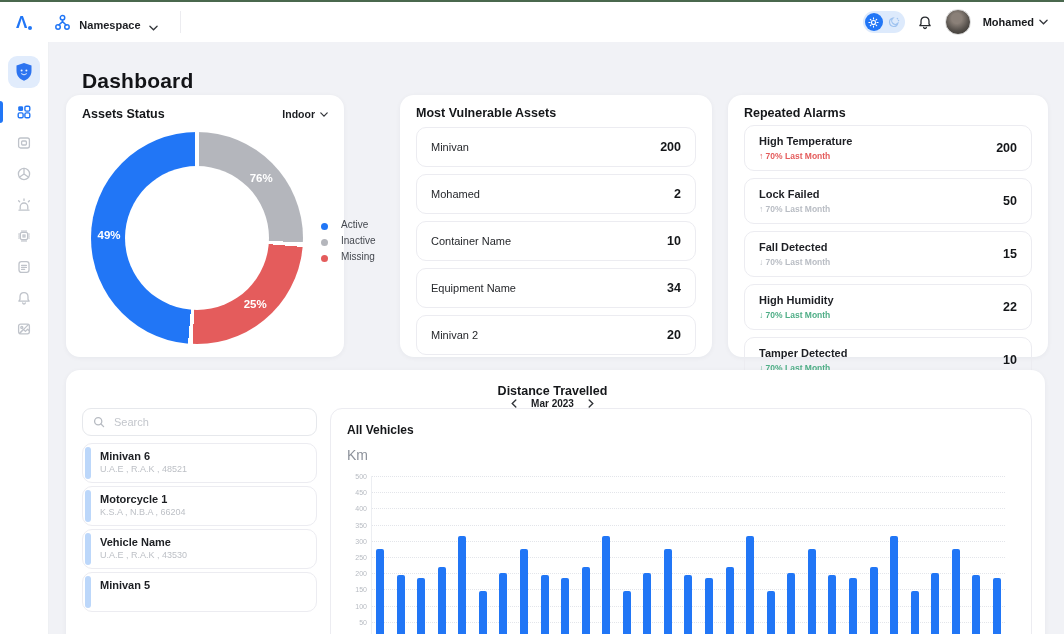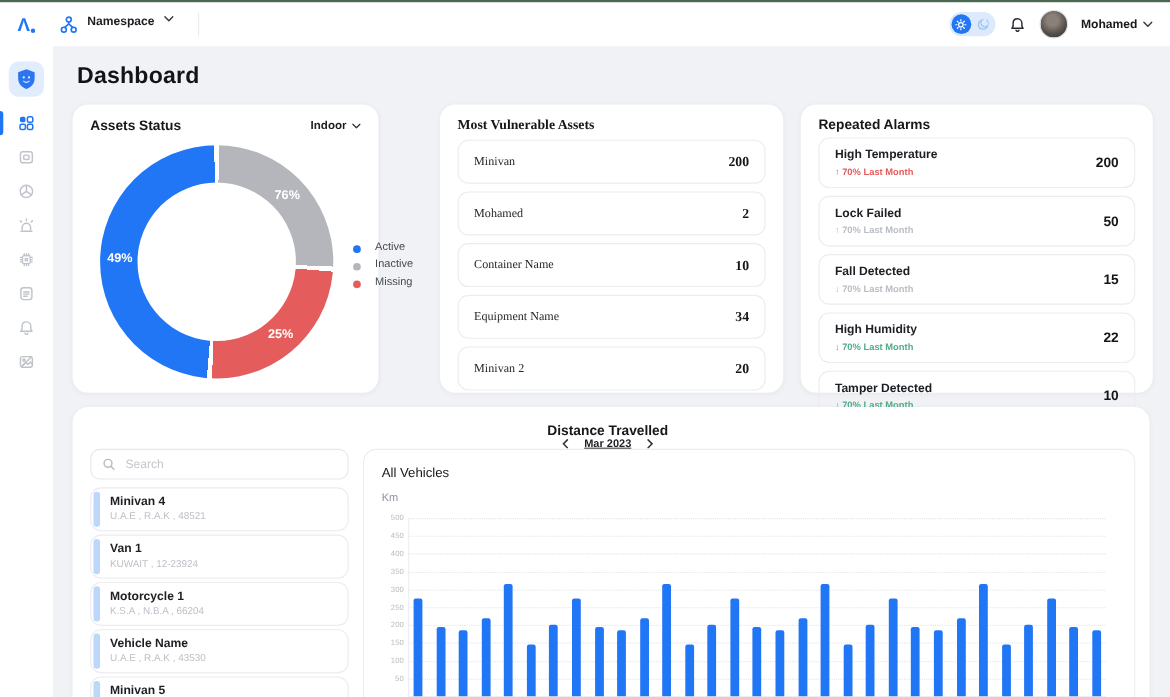--- a/index.html
+++ b/index.html
@@ -9,43 +9,43 @@
     -webkit-font-smoothing:antialiased;
   }
   .topstrip{position:absolute;top:0;left:0;right:0;height:2px;background:#4a684e;z-index:20;}
   
   .navbar{position:absolute;top:2px;left:0;right:0;height:40px;background:#fff;
     display:flex;align-items:center;justify-content:space-between;padding:0 16px;box-sizing:border-box;z-index:10;}
   .nav-left{display:flex;align-items:center;gap:22px;}
   .logo{display:flex;align-items:flex-end;cursor:pointer;}
   .logo-glyph{font-size:17px;font-weight:800;color:var(--accent);line-height:1;letter-spacing:-1px;}
   .logo-dot{width:4px;height:4px;border-radius:50%;background:var(--accent);margin:0 0 1px 2px;}
-  .namespace{display:flex;align-items:flex-start;gap:8px;background:none;border:none;cursor:pointer;padding:0;}
+  .namespace{display:flex;align-items:flex-end;gap:8px;background:none;border:none;cursor:pointer;padding:0;}
   .namespace-label{font-size:11px;font-weight:700;color:#1c1e22;}
   .vdiv{width:1px;height:22px;background:#ececf0;}
   .nav-right{display:flex;align-items:center;gap:12px;}
   .theme-toggle{width:42px;height:22px;border-radius:11px;background:#ddeafc;display:flex;align-items:center;padding:2px;box-sizing:border-box;gap:3px;cursor:pointer;}
   .sun-circle{width:18px;height:18px;border-radius:50%;background:var(--accent);display:flex;align-items:center;justify-content:center;}
   .moon-wrap{display:flex;align-items:center;justify-content:center;width:16px;height:16px;}
   .bell-btn{background:none;border:none;padding:0;cursor:pointer;display:flex;}
   .avatar{width:24px;height:24px;border-radius:50%;background:radial-gradient(circle at 45% 35%, #8a8078 0 25%, #55504b 60%, #2e2c2a 100%);border:1px solid #ddd;cursor:pointer;}
   .userbtn{display:flex;align-items:center;gap:5px;background:none;border:none;cursor:pointer;padding:0;}
   .username{font-size:11px;font-weight:700;color:#17191c;}
   
   .sidebar{position:absolute;top:42px;left:0;bottom:0;width:49px;background:#fff;border-right:1px solid #eef0f3;
     display:flex;flex-direction:column;align-items:center;padding-top:14px;box-sizing:border-box;z-index:9;}
   .side-badge{width:32px;height:32px;border-radius:9px;background:#e1ecfc;display:flex;align-items:center;justify-content:center;margin-bottom:16px;cursor:pointer;}
   .side-item{width:16px;height:16px;margin-bottom:15px;display:flex;align-items:center;justify-content:center;cursor:pointer;}
   .active-indicator{position:absolute;left:0;top:59px;width:3px;height:22px;border-radius:0 3px 3px 0;background:var(--accent);}
   
-  .page-title{position:absolute;left:66px;top:53px;font-size:21px;font-weight:800;color:#131417;margin:4px;letter-spacing:.2px;}
+  .page-title{position:absolute;left:66px;top:53px;font-size:21px;font-weight:800;color:#131417;margin:16px;letter-spacing:.2px;}
   .card{position:absolute;background:#fff;border-radius:14px;box-shadow:0 1px 5px rgba(25,35,60,.05);}
   .card-title{font-size:12.5px;font-weight:800;color:#15171a;}
   #card-assets{left:66px;top:95px;width:278px;height:262px;}
-  #card-vuln{left:400px;top:95px;width:312px;height:262px;font-family:Liberation Serif, serif;}
+  #card-vuln{left:400px;top:95px;width:312px;height:262px;}
   #card-alarms{left:728px;top:95px;width:320px;height:262px;}
   #card-distance{left:66px;top:370px;width:979px;height:320px;}
   .card-head{position:absolute;top:12px;left:16px;right:16px;display:flex;align-items:center;justify-content:space-between;}
   .indoor-btn{display:flex;align-items:center;gap:5px;background:none;border:none;cursor:pointer;padding:0;}
   .indoor-label{font-size:10.5px;font-weight:700;color:#1c1e22;}
   
   .donut{position:absolute;left:25px;top:37px;width:212px;height:212px;border-radius:50%;}
   .donut::after{content:"";position:absolute;inset:34px;background:#fff;border-radius:50%;}
   .slice-label{position:absolute;transform:translate(-50%,-50%);font-size:11.5px;font-weight:700;color:#fff;z-index:2;}
   .legend{position:absolute;left:255px;top:124px;display:flex;flex-direction:column;gap:5px;}
@@ -70,22 +70,22 @@
   .search-box{position:absolute;top:38px;left:16px;width:235px;height:28px;border:1px solid #e6e8ec;border-radius:9px;display:flex;align-items:center;padding:0 10px;box-sizing:border-box;gap:7px;background:#fff;}
   .search-box input{border:none;outline:none;font-size:11px;color:#33363b;width:100%;font-family:"Liberation Sans",sans-serif;background:transparent;}
   .search-box input::placeholder{color:#c3c6cc;}
   .vlist{position:absolute;top:73px;left:16px;width:235px;display:flex;flex-direction:column;gap:3px;}
   .vitem{height:40px;border:1px solid #ececf1;border-radius:10px;position:relative;padding:6px 10px 0 17px;box-sizing:border-box;background:#fff;cursor:pointer;}
   .vaccent{position:absolute;left:2px;top:3px;bottom:3px;width:6px;border-radius:5px;background:#bcd7fa;}
   .vname{font-size:11px;font-weight:700;color:#1d1f23;}
   .vloc{font-size:9px;color:#bdc0c6;margin-top:2px;}
   
   .chart-panel{position:absolute;top:38px;left:264px;right:13px;height:300px;border:1px solid #ececf1;border-radius:12px;background:#fff;padding:14px 16px;box-sizing:border-box;}
-  .chart-title{font-size:12px;font-weight:400;color:#15171a;}
-  .km-label{font-size:10px;color:#8d929b;margin-top:10px;}
+  .chart-title{font-size:12px;font-weight:700;color:#15171a;}
+  .km-label{font-size:14px;color:#8d929b;margin-top:10px;}
   .plot{position:relative;margin:13px 10px 0 24px;height:162px;border-left:1px solid #eceef2;border-bottom:1px solid #e7e9ee;}
   .gridline{position:absolute;left:0;right:0;border-top:1px dotted #e3e5ea;height:0;}
   .gridline .tick{position:absolute;left:-27px;top:0;transform:translateY(-55%);width:22px;text-align:right;font-size:7px;color:#b7bbc2;}
   .bars{position:absolute;left:0;right:0;top:0;bottom:0;display:flex;align-items:flex-end;justify-content:space-between;padding:0 4px;}
   .bar{width:8px;border-radius:2px 2px 0 0;background:var(--accent);}
 </style>
 </head>
 <body>
 
 <div class="topstrip"></div>
@@ -360,27 +360,22 @@
       <svg width="12" height="12" viewBox="0 0 12 12" fill="none" stroke="#b7bbc2" stroke-width="1.3" stroke-linecap="round">
         <circle cx="5.2" cy="5.2" r="3.6"></circle>
           <path d="M8 8 L10.6 10.6"></path>
       </svg>
     </span>
     <input type="text" placeholder="Search" style="">
   </div>
   <div class="vlist" id="vehicle-list">
       <div class="vitem">
         <span class="vaccent"></span>
-        <div class="vname">Minivan 4</div>
+        <div class="vname">Minivan 6</div>
         <div class="vloc">U.A.E , R.A.K , 48521</div>
-      </div>
-      <div class="vitem">
-        <span class="vaccent"></span>
-        <div class="vname">Van 1</div>
-        <div class="vloc">KUWAIT , 12-23924</div>
       </div>
       <div class="vitem">
         <span class="vaccent"></span>
         <div class="vname">Motorcycle 1</div>
         <div class="vloc">K.S.A , N.B.A , 66204</div>
       </div>
       <div class="vitem">
         <span class="vaccent"></span>
         <div class="vname">Vehicle Name</div>
         <div class="vloc">U.A.E , R.A.K , 43530</div>

